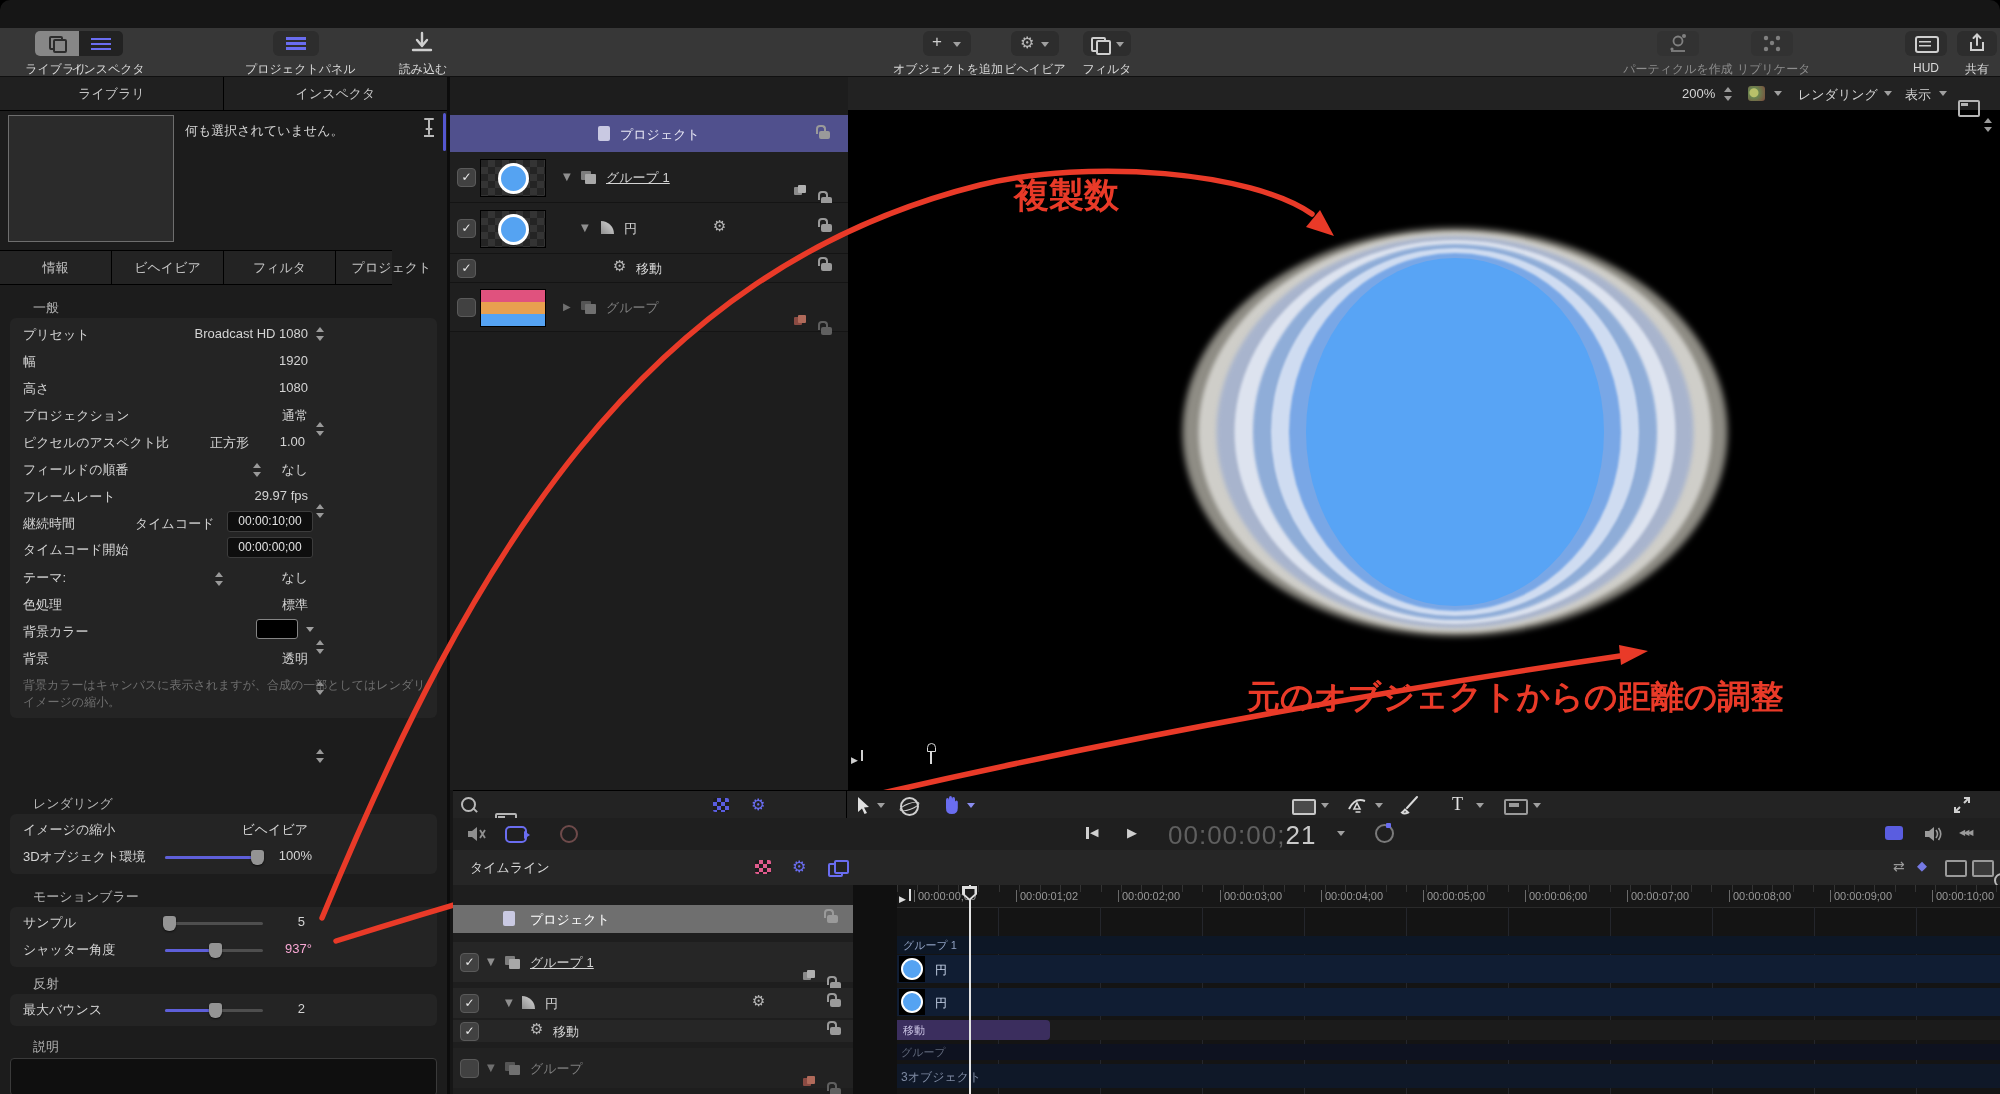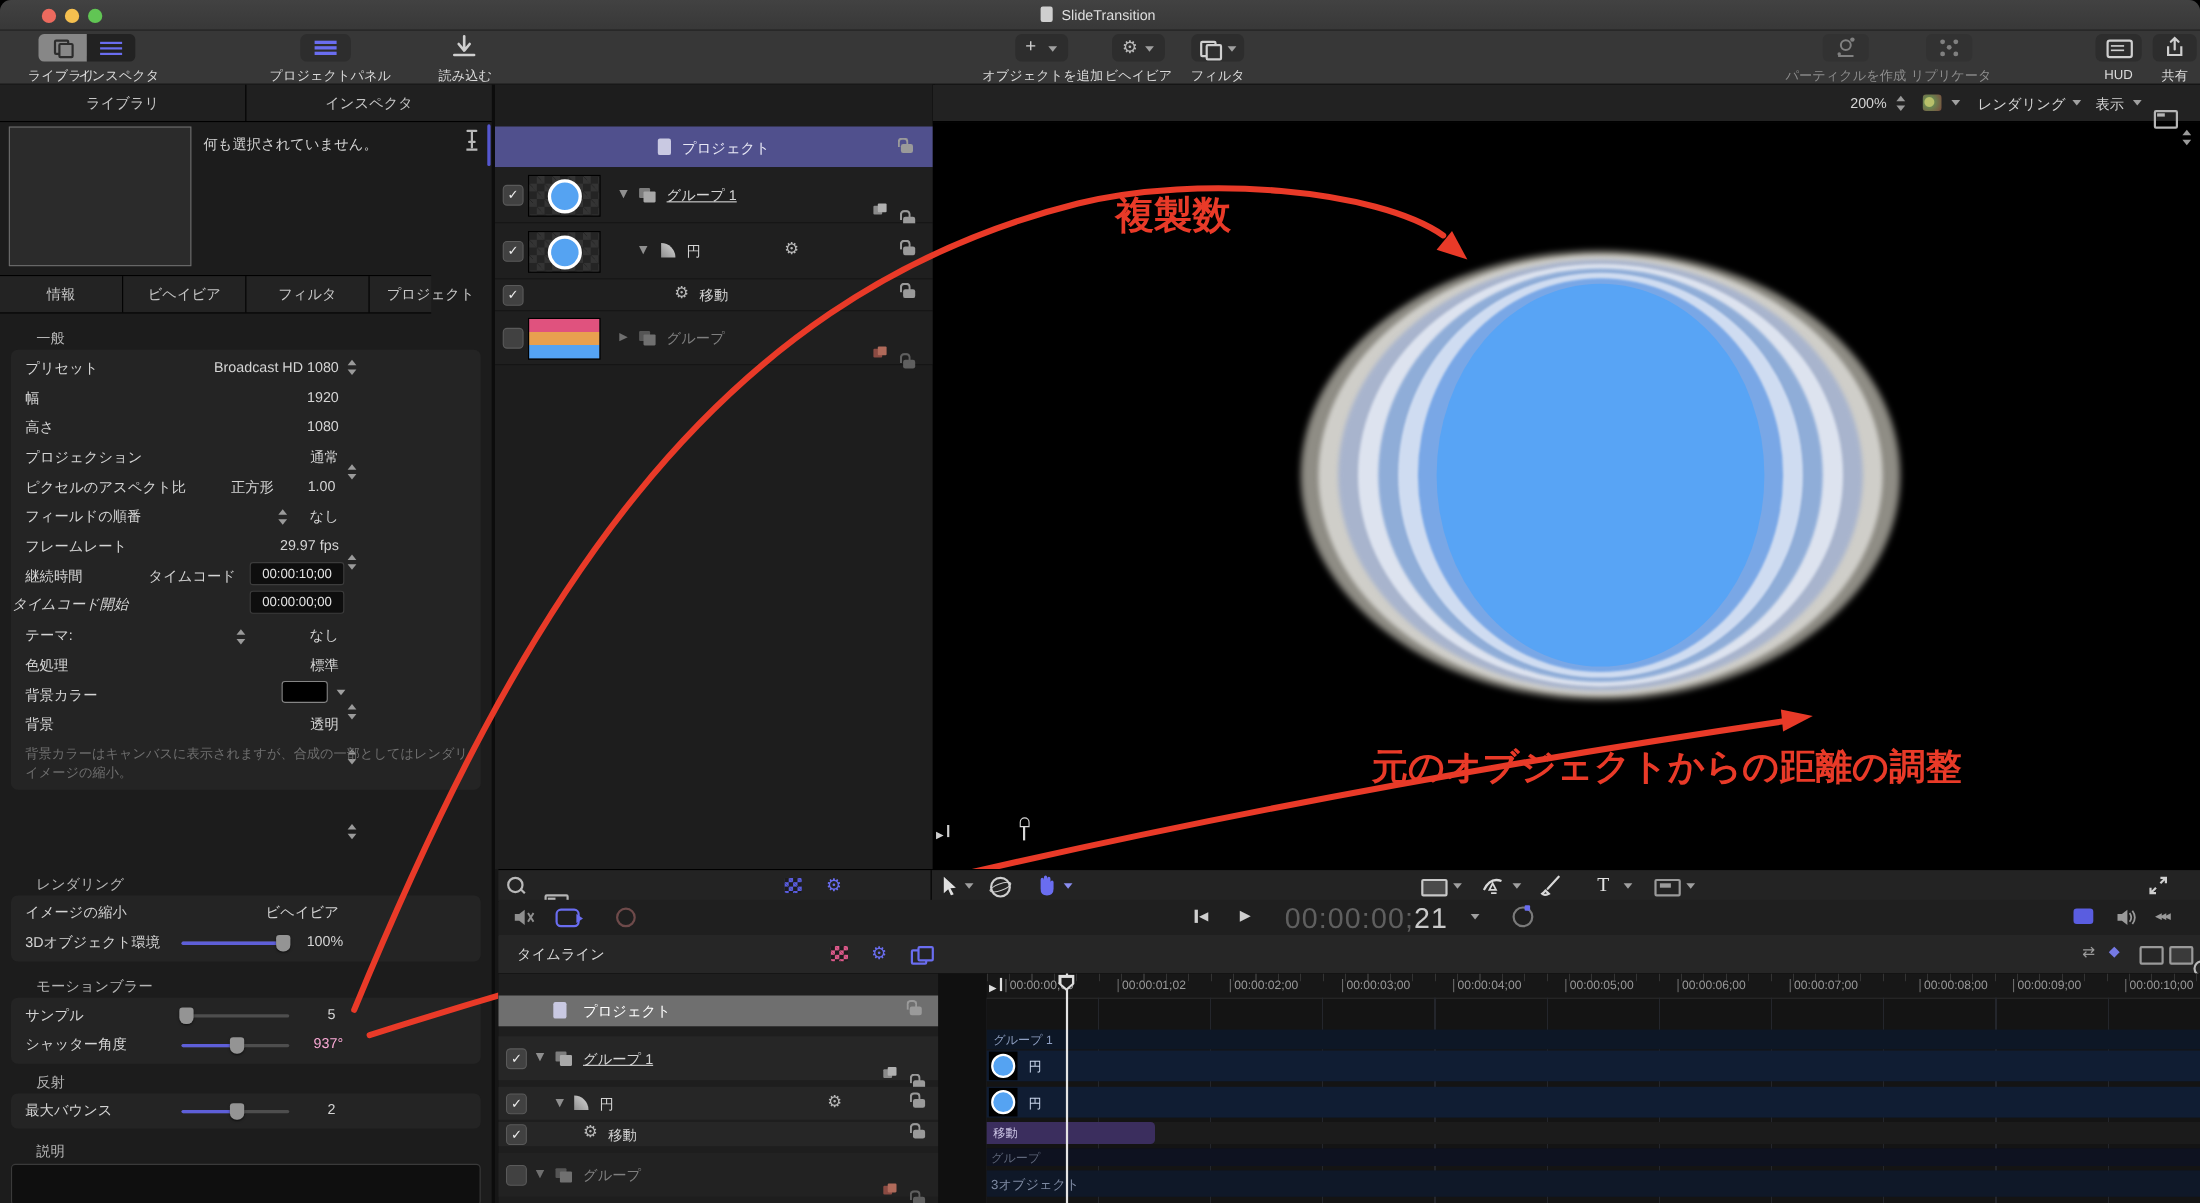--- a/index.html
+++ b/index.html
@@ -60,27 +60,20 @@
   .mag:after{content:"";position:absolute;left:9px;top:10px;width:6px;height:2px;background:#b9b9b9;transform:rotate(45deg);}
   .pane{width:18px;height:13px;border:2px solid #b5b5b5;border-radius:2px;position:relative;}
   .pane:before{content:"";position:absolute;left:1px;top:1px;width:7px;height:3px;background:#b5b5b5;}
   .ann{position:absolute;color:#e93a28;font-weight:bold;white-space:nowrap;}
 </style>
 </head>
 <body>
 
 <div class="app">
 
-  <div class="r" style="left:0;top:0;width:2000px;height:27px;background:linear-gradient(#424242,#383838);border-bottom:1px solid #2a2a2a;">
-    <div class="r" style="left:38px;top:8px;width:13px;height:13px;border-radius:50%;background:#ec6a5e;"></div>
-    <div class="r" style="left:59px;top:8px;width:13px;height:13px;border-radius:50%;background:#f4bf4f;"></div>
-    <div class="r" style="left:80px;top:8px;width:13px;height:13px;border-radius:50%;background:#61c554;"></div>
-    <div class="r" style="left:946px;top:6px;width:11px;height:14px;background:#cfcfcf;border-radius:2px;"></div>
-    <div class="r t13 nw" style="left:965px;top:6px;color:#dedede;">SlideTransition</div>
-  </div>
 
   <div class="r" style="left:0;top:28px;width:2000px;height:48px;background:#373737;border-bottom:1px solid #101010;">
     <div class="r" style="left:35px;top:3px;width:44px;height:25px;background:#878787;border-radius:5px 0 0 5px;">
       <div class="r" style="left:14px;top:5px;width:10px;height:10px;border:2px solid #2c2c2c;border-radius:2px;"></div>
       <div class="r" style="left:18px;top:8px;width:10px;height:10px;border:2px solid #2c2c2c;border-radius:2px;background:#878787;"></div>
     </div>
     <div class="r" style="left:79px;top:3px;width:44px;height:25px;background:#222;border-radius:0 5px 5px 0;">
       <div class="r" style="left:12px;top:6px;width:20px;height:13px;
         background:linear-gradient(#6a6df0,#6a6df0) 0 1px/20px 2px no-repeat,linear-gradient(#6a6df0,#6a6df0) 0 6px/20px 2px no-repeat,linear-gradient(#6a6df0,#6a6df0) 0 11px/20px 2px no-repeat;"></div>
     </div>
@@ -208,21 +201,21 @@
     <div class="r st" style="left:316px;top:385px;"></div>
 
     <div class="r t13 nw" style="left:23px;top:411px;">フレームレート</div>
     <div class="r t13 nw" style="right:139px;top:411px;">29.97 fps</div>
 
     <div class="r t13 nw" style="left:23px;top:438px;">継続時間</div>
     <div class="r t13 nw" style="left:135px;top:438px;">タイムコード</div>
     <div class="r st" style="left:215px;top:439px;"></div>
     <div class="r tcfield" style="left:227px;top:434px;width:84px;height:19px;">00:00:10;00</div>
 
-    <div class="r t13 nw" style="left:11px;top:464px;font-style:italic;">タイムコード開始</div>
+    <div class="r t13 nw" style="left:23px;top:464px;">タイムコード開始</div>
     <div class="r tcfield" style="left:227px;top:460px;width:84px;height:19px;">00:00:00;00</div>
 
     <div class="r t13 nw" style="left:23px;top:492px;">テーマ:</div>
     <div class="r t13 nw" style="right:139px;top:492px;">なし</div>
     <div class="r st" style="left:316px;top:493px;"></div>
 
     <div class="r t13 nw" style="left:23px;top:519px;">色処理</div>
     <div class="r t13 nw" style="right:139px;top:519px;">標準</div>
     <div class="r st" style="left:316px;top:520px;"></div>
 
@@ -501,21 +494,21 @@
         <span class="tri" style="color:#ddd;font-size:9px;">▶</span><span style="position:absolute;left:10px;top:1px;width:2px;height:12px;background:#ddd;"></span>
       </div>
       <div class="r t11 nw" style="left:17px;top:5px;border-left:1px solid #6a6a6a;padding-left:3px;">00:00:00;00</div>
       <div class="r t11 nw" style="left:119px;top:5px;border-left:1px solid #6a6a6a;padding-left:3px;">00:00:01;02</div>
       <div class="r t11 nw" style="left:221px;top:5px;border-left:1px solid #6a6a6a;padding-left:3px;">00:00:02;00</div>
       <div class="r t11 nw" style="left:323px;top:5px;border-left:1px solid #6a6a6a;padding-left:3px;">00:00:03;00</div>
       <div class="r t11 nw" style="left:424px;top:5px;border-left:1px solid #6a6a6a;padding-left:3px;">00:00:04;00</div>
       <div class="r t11 nw" style="left:526px;top:5px;border-left:1px solid #6a6a6a;padding-left:3px;">00:00:05;00</div>
       <div class="r t11 nw" style="left:628px;top:5px;border-left:1px solid #6a6a6a;padding-left:3px;">00:00:06;00</div>
       <div class="r t11 nw" style="left:730px;top:5px;border-left:1px solid #6a6a6a;padding-left:3px;">00:00:07;00</div>
-      <div class="r t11 nw" style="left:832px;top:5px;border-left:1px solid #6a6a6a;padding-left:3px;margin-left:16px;">00:00:08;00</div>
+      <div class="r t11 nw" style="left:832px;top:5px;border-left:1px solid #6a6a6a;padding-left:3px;">00:00:08;00</div>
       <div class="r t11 nw" style="left:933px;top:5px;border-left:1px solid #6a6a6a;padding-left:3px;">00:00:09;00</div>
       <div class="r t11 nw" style="left:1035px;top:5px;border-left:1px solid #6a6a6a;padding-left:3px;">00:00:10;00</div>
     </div>
 
     <div class="r" style="left:444px;top:22px;width:1103px;height:187px;
          background-image:repeating-linear-gradient(90deg,transparent 0 101px,#24262c 101px 102px);">
       <div class="r" style="left:0;top:29px;width:1103px;height:18px;background:#0d1726;">
         <div class="r nw" style="left:6px;top:2px;font-size:11px;color:#8fa0c2;">グループ 1</div>
       </div>
       <div class="r" style="left:0;top:48px;width:1103px;height:28px;background:#101d33;">

